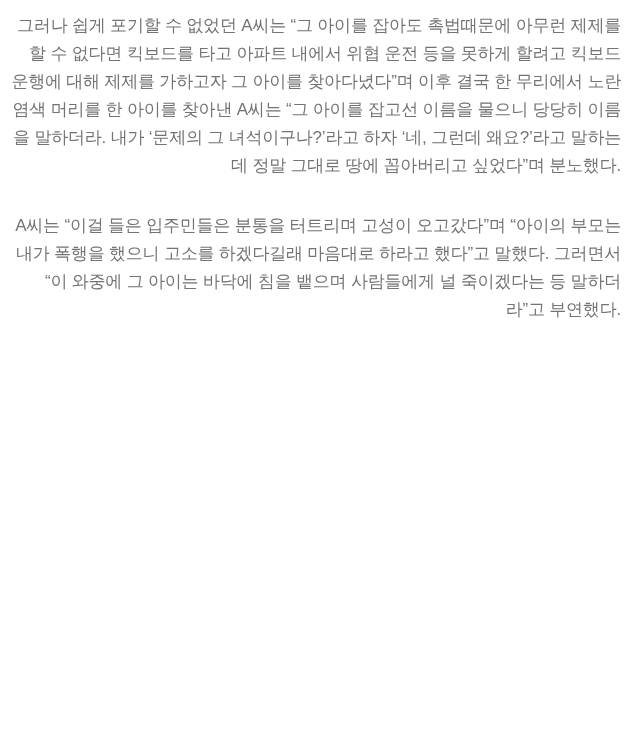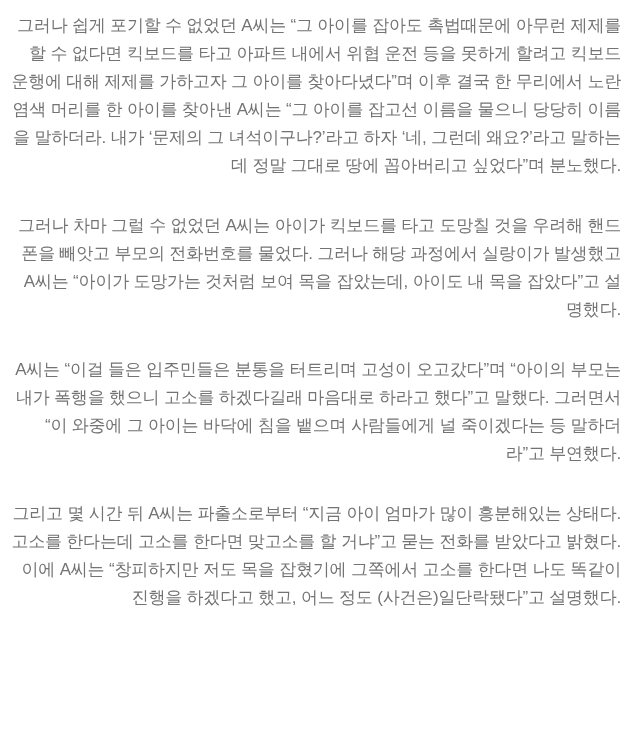--- a/index.html
+++ b/index.html
@@ -24,16 +24,14 @@
     color: #737373;
     word-break: break-all;
     text-align: right;
   }
 </style>
 </head>
 <body>
 
 <div class="article-body">
   <p>그러나 쉽게 포기할 수 없었던 A씨는 “그 아이를 잡아도 촉법때문에 아무런 제제를 할 수 없다면 킥보드를 타고 아파트 내에서 위협 운전 등을 못하게 할려고 킥보드 운행에 대해 제제를 가하고자 그 아이를 찾아다녔다”며 이후 결국 한 무리에서 노란 염색 머리를 한 아이를 찾아낸 A씨는 “그 아이를 잡고선 이름을 물으니 당당히 이름을 말하더라. 내가 ‘문제의 그 녀석이구나?’라고 하자 ‘네, 그런데 왜요?’라고 말하는데 정말 그대로 땅에 꼽아버리고 싶었다”며 분노했다.</p>
-  <p>그러나 차마 그럴 수 없었던 A씨는 아이가 킥보드를 타고 도망칠 것을 우려해 핸드폰을 빼앗고 부모의 전화번호를 물었다. 그러나 해당 과정에서 실랑이가 발생했고 A씨는 “아이가 도망가는 것처럼 보여 목을 잡았는데, 아이도 내 목을 잡았다”고 설명했다.</p>
   <p>A씨는 “이걸 들은 입주민들은 분통을 터트리며 고성이 오고갔다”며 “아이의 부모는 내가 폭행을 했으니 고소를 하겠다길래 마음대로 하라고 했다”고 말했다. 그러면서 “이 와중에 그 아이는 바닥에 침을 뱉으며 사람들에게 널 죽이겠다는 등 말하더라”고 부연했다.</p>
-  <p>그리고 몇 시간 뒤 A씨는 파출소로부터 “지금 아이 엄마가 많이 흥분해있는 상태다. 고소를 한다는데 고소를 한다면 맞고소를 할 거냐”고 묻는 전화를 받았다고 밝혔다. 이에 A씨는 “창피하지만 저도 목을 잡혔기에 그쪽에서 고소를 한다면 나도 똑같이 진행을 하겠다고 했고, 어느 정도 (사건은)일단락됐다”고 설명했다.</p>
 </div>
 
 </body></html>

